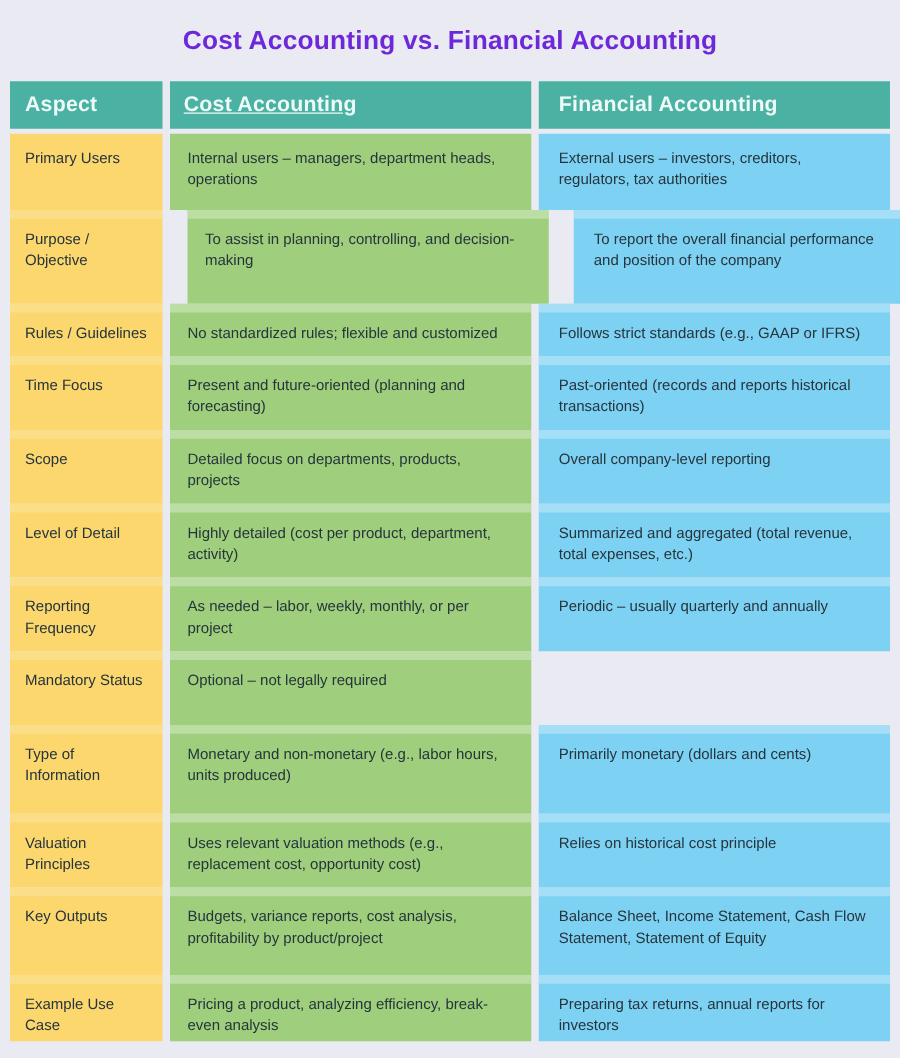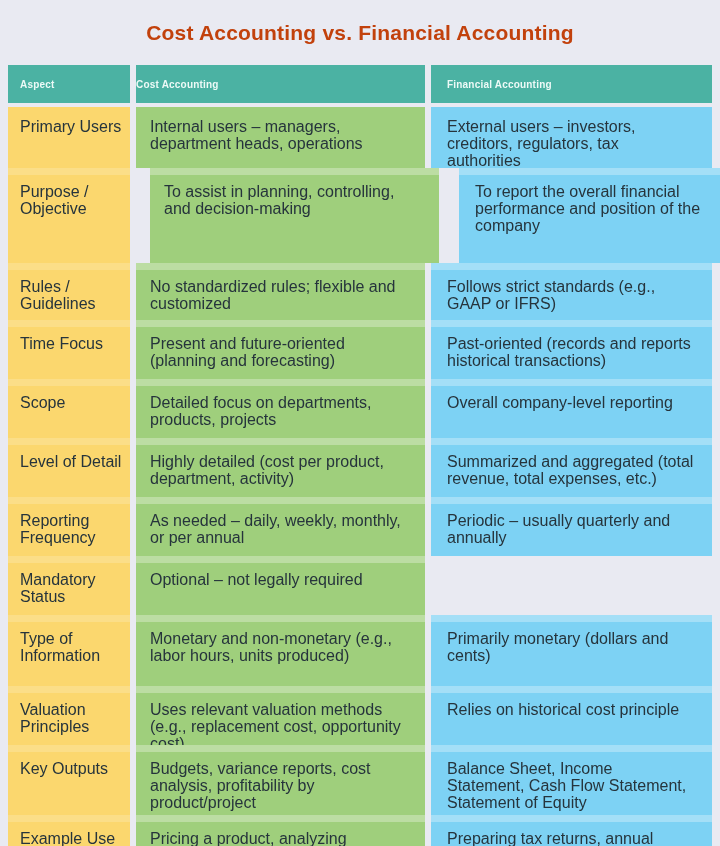--- a/index.html
+++ b/index.html
@@ -15,43 +15,43 @@
     padding: 0 8px 8px 8px;
     background: var(--page-bg, #E9EAF2);
   }
   .title {
     height: 65px;
     display: flex;
     align-items: center;
     justify-content: center;
     font-size: 21px;
     font-weight: bold;
-    color: #c2410c;
+    color: #6d28d9;
     letter-spacing: 0.2px;
   }
   .grid {
     display: grid;
     grid-template-columns: 122px 289px 281px;
     column-gap: 6px;
   }
   .header-row { height: 38px; margin-bottom: 4px; }
   .hcell {
     background: var(--header-bg, #4BB2A3);
     color: var(--header-text, #EDFAF7);
-    font-size: 10px;
+    font-size: 17px;
     font-weight: bold;
     display: flex;
     align-items: center;
     letter-spacing: 0.2px;
   }
   .hcell.c1 { padding-left: 12px; }
-  .hcell.c2 { padding-left: 0; }
+  .hcell.c2 { padding-left: 11px; text-decoration: underline; }
   .hcell.c3 { padding-left: 16px; }
   .cell {
-    font-size: 16px;
+    font-size: 12px;
     line-height: 17px;
     color: var(--cell-text, #26343C);
     overflow: hidden;
   }
   .cell.aspect  { background: var(--aspect-bg, #FBD76E);    padding: 11px 8px 0 12px; }
   .cell.cost    { background: var(--cost-bg, #9FCF7C);      padding: 11px 24px 0 14px; }
   .cell.financial { background: var(--financial-bg, #7DD2F4); padding: 11px 18px 0 16px; }
   .body-row:not(.first) .cell {
     border-top: 7px solid rgba(255,255,255,0.30);
     padding-top: 8px;
@@ -72,27 +72,27 @@
     <div class="hcell c3">Financial Accounting</div>
   </div>
 
   <div id="table-body">
   <div class="grid body-row first" style="height: 61px;">
     <div class="cell aspect">Primary Users</div>
     <div class="cell cost">Internal users – managers, department heads, operations</div>
     <div class="cell financial">External users – investors, creditors, regulators, tax authorities</div>
   </div>
 
-  <div class="grid body-row" style="height: 95px; gap: 20px;">
+  <div class="grid body-row" style="height: 75px; gap: 20px;">
     <div class="cell aspect">Purpose / Objective</div>
     <div class="cell cost">To assist in planning, controlling, and decision-making</div>
     <div class="cell financial">To report the overall financial performance and position of the company</div>
   </div>
 
-  <div class="grid body-row" style="height: 57px;">
+  <div class="grid body-row" style="height: 42px;">
     <div class="cell aspect">Rules / Guidelines</div>
     <div class="cell cost">No standardized rules; flexible and customized</div>
     <div class="cell financial">Follows strict standards (e.g., GAAP or IFRS)</div>
   </div>
 
   <div class="grid body-row" style="height: 59px;">
     <div class="cell aspect">Time Focus</div>
     <div class="cell cost">Present and future-oriented (planning and forecasting)</div>
     <div class="cell financial">Past-oriented (records and reports historical transactions)</div>
   </div>
@@ -104,21 +104,21 @@
   </div>
 
   <div class="grid body-row" style="height: 59px;">
     <div class="cell aspect">Level of Detail</div>
     <div class="cell cost">Highly detailed (cost per product, department, activity)</div>
     <div class="cell financial">Summarized and aggregated (total revenue, total expenses, etc.)</div>
   </div>
 
   <div class="grid body-row" style="height: 59px;">
     <div class="cell aspect">Reporting Frequency</div>
-    <div class="cell cost">As needed – daily, weekly, monthly, or per annual</div>
+    <div class="cell cost">As needed – labor, weekly, monthly, or per project</div>
     <div class="cell financial">Periodic – usually quarterly and annually</div>
   </div>
 
   <div class="grid body-row" style="height: 59px;">
     <div class="cell aspect">Mandatory Status</div>
     <div class="cell cost">Optional – not legally required</div>
   </div>
 
   <div class="grid body-row" style="height: 71px;">
     <div class="cell aspect">Type of Information</div>

